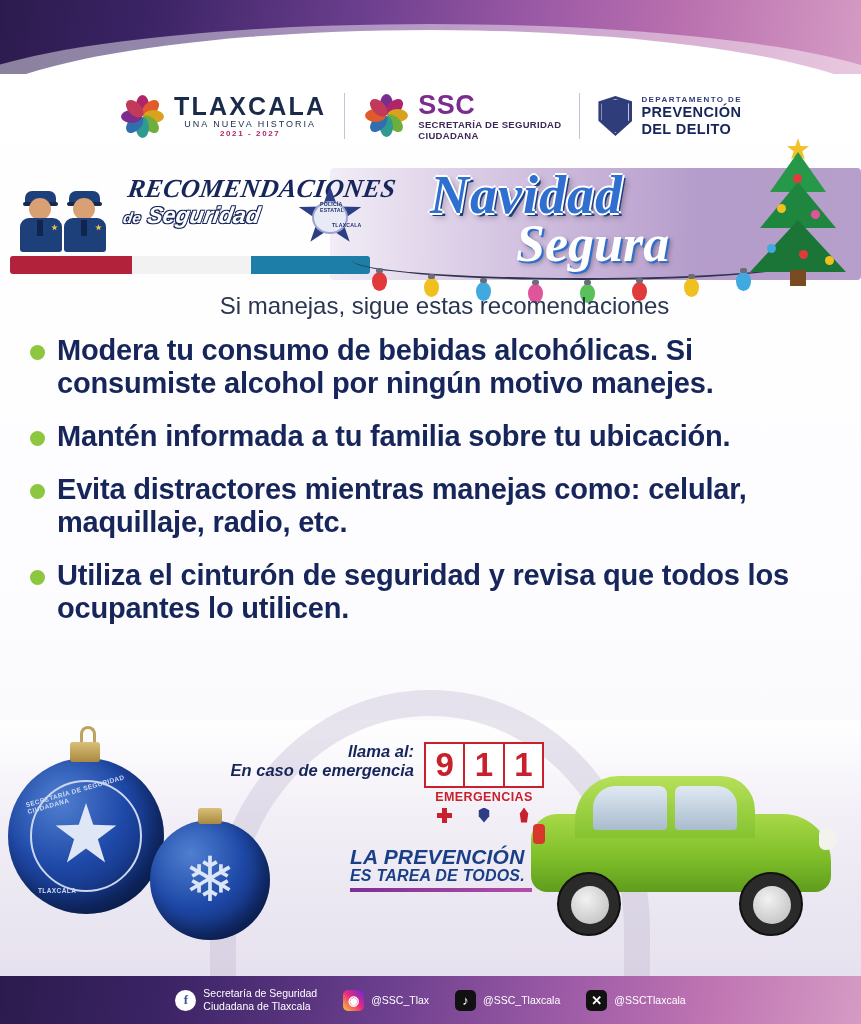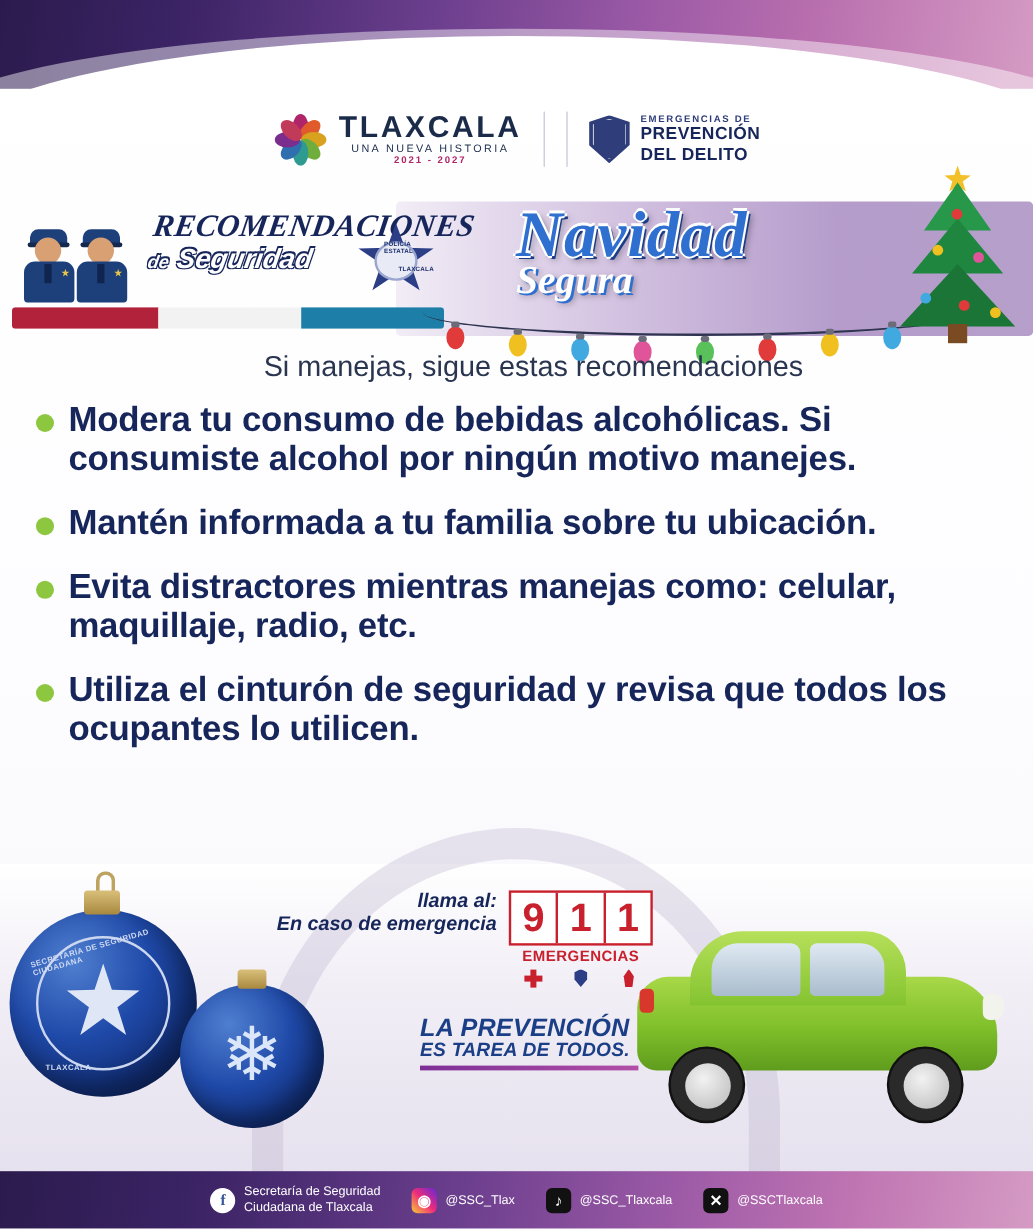--- a/index.html
+++ b/index.html
@@ -147,22 +147,22 @@
   .navidad-wrap { position: absolute; left: 430px; top: 8px; width: 360px; height: 108px; }
   .navidad {
     font-family: "Liberation Serif", serif;
     font-size: 54px; font-weight: bold; font-style: italic;
     color: #2f6fd0; letter-spacing: 1px; line-height: 1;
     text-shadow: 2px 0 0 #ffffff, -2px 0 0 #ffffff, 0 2px 0 #ffffff, 0 -2px 0 #ffffff,
                  3px 3px 0 #1b3d86, 4px 4px 6px rgba(0,0,0,0.35);
   }
   .segura {
     font-family: "Liberation Serif", serif;
-    font-size: 33px; font-weight: bold; font-style: italic;
-    color: #ffffff; line-height: 1; margin-top: -4px;
+    font-size: 52px; font-weight: bold; font-style: italic;
+    color: #ffffff; line-height: 1; margin-left: 86px; margin-top: -4px;
     text-shadow: 2px 2px 0 #2f6fd0, 3px 3px 5px rgba(0,0,0,0.35);
   }
 
   
   .lights { position: absolute; left: 352px; top: 98px; width: 460px; height: 34px; }
   .lights .wire {
     position: absolute; left: 0; top: 2px; width: 460px; height: 20px;
     border-bottom: 2px solid #2f3550; border-radius: 0 0 50% 50% / 0 0 100% 100%;
   }
   .bulb { position: absolute; width: 15px; height: 19px; border-radius: 48% 48% 50% 50%; }
@@ -374,27 +374,44 @@
         </div>
       <div class="tlax-text">
         <div class="tlax-title">TLAXCALA</div>
         <div class="tlax-sub">UNA NUEVA HISTORIA</div>
         <div class="tlax-years">2021 - 2027</div>
       </div>
     </div>
 
     <div class="sep"></div>
 
+    <div class="logo-block">
+      <div class="rosette" id="ros2">
+          <div class="pet" style="background: rgb(123, 45, 142); transform: rotate(0deg) translateY(-11px);"></div>
+          <div class="pet" style="background: rgb(176, 36, 106); transform: rotate(45deg) translateY(-11px);"></div>
+          <div class="pet" style="background: rgb(216, 161, 30); transform: rotate(90deg) translateY(-11px);"></div>
+          <div class="pet" style="background: rgb(111, 174, 60); transform: rotate(135deg) translateY(-11px);"></div>
+          <div class="pet" style="background: rgb(47, 154, 143); transform: rotate(180deg) translateY(-11px);"></div>
+          <div class="pet" style="background: rgb(47, 111, 176); transform: rotate(225deg) translateY(-11px);"></div>
+          <div class="pet" style="background: rgb(224, 90, 43); transform: rotate(270deg) translateY(-11px);"></div>
+          <div class="pet" style="background: rgb(194, 58, 90); transform: rotate(315deg) translateY(-11px);"></div>
+        </div>
+      <div class="ssc-text">
+        <div class="ssc-title">SSC</div>
+        <div class="ssc-sub">SECRETARÍA DE SEGURIDAD</div>
+        <div class="ssc-sub">CIUDADANA</div>
+      </div>
+    </div>
 
     <div class="sep"></div>
 
     <div class="logo-block">
       <div class="dept-shield"></div>
       <div class="dept-text">
-        <div class="dept-l1">EMERGENCIAS DE</div>
+        <div class="dept-l1">DEPARTAMENTO DE</div>
         <div class="dept-l2">PREVENCIÓN</div>
         <div class="dept-l3">DEL DELITO</div>
       </div>
     </div>
 
   </div>
 
   <div class="headerband">
     <div class="purple-wash"></div>
 

